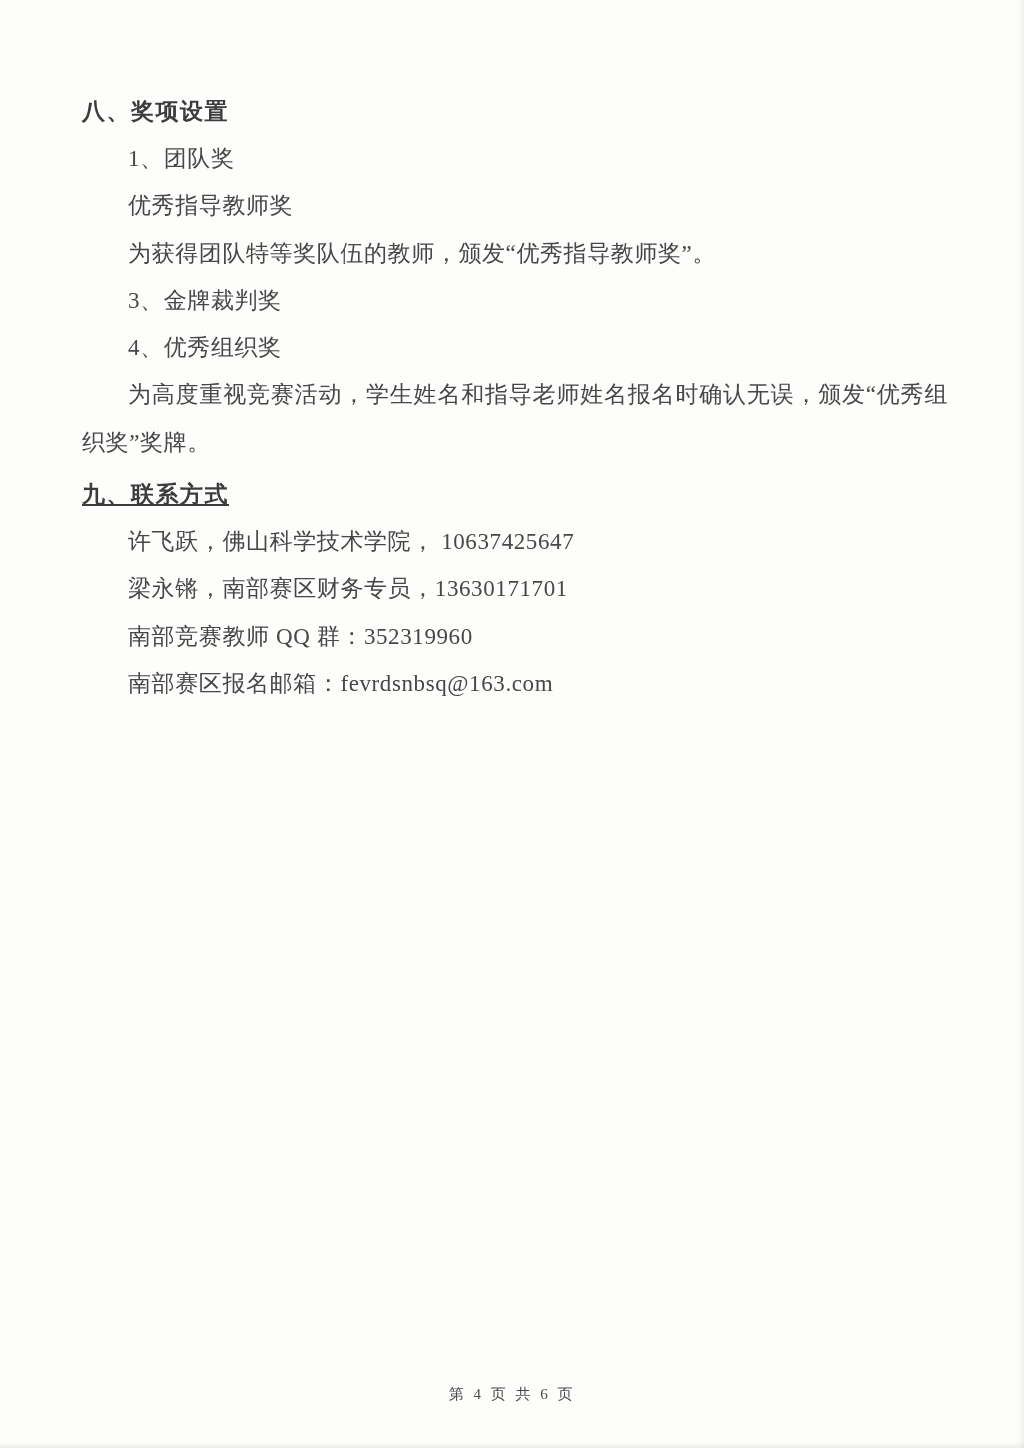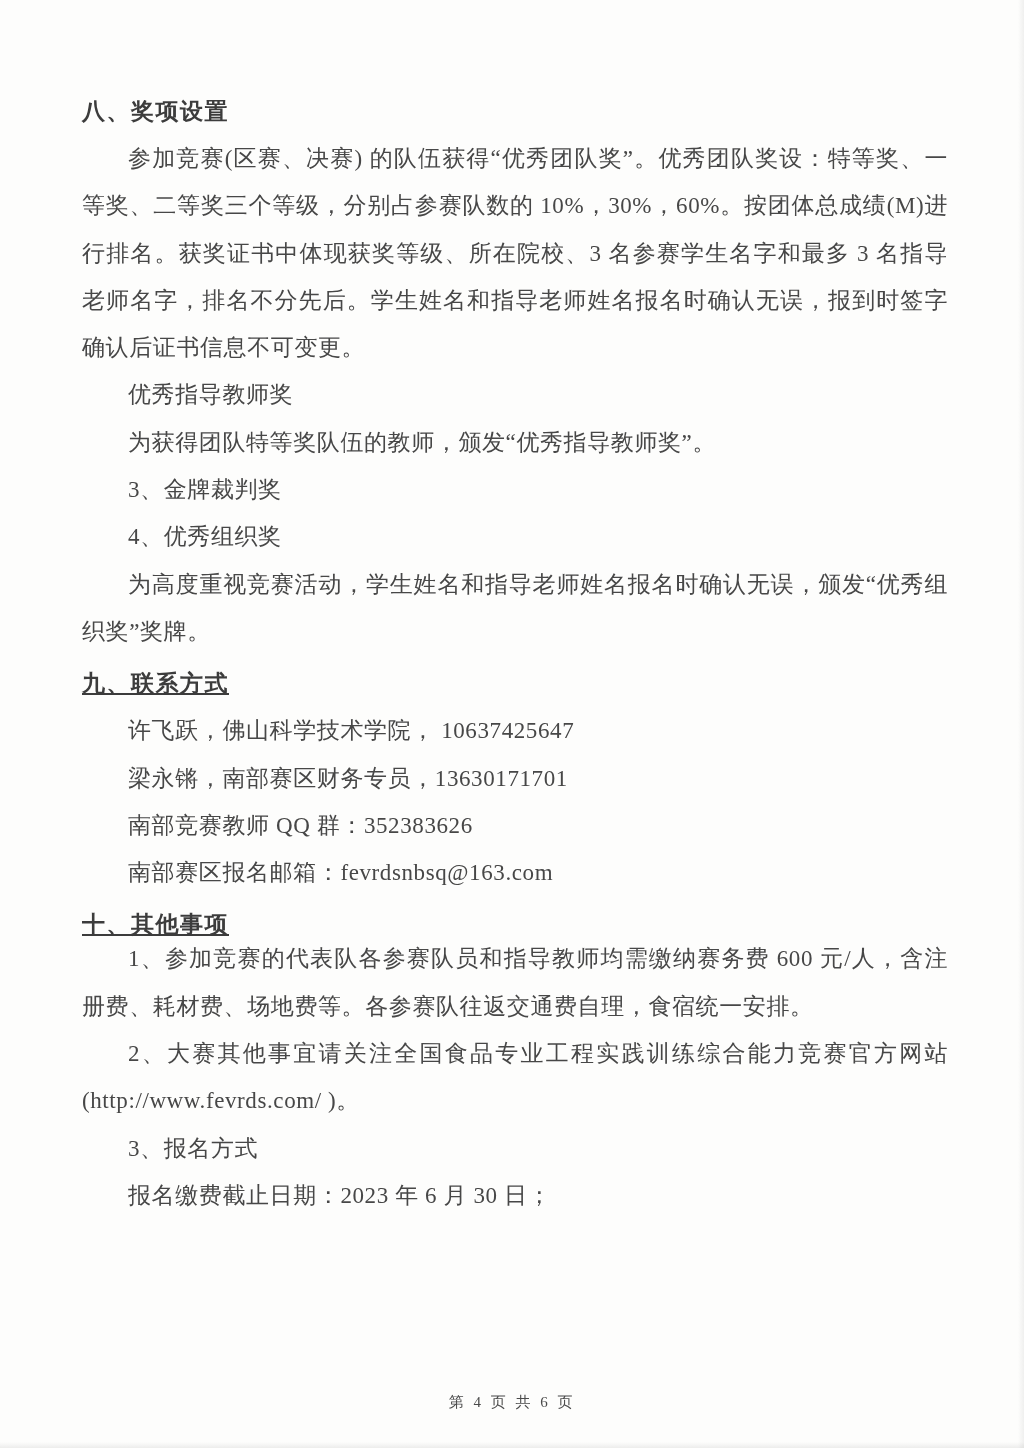--- a/index.html
+++ b/index.html
@@ -42,62 +42,54 @@
   .footer {
     position: absolute;
     left: 0;
     top: 1385px;
     width: 100%;
     text-align: center;
     font-size: 15px;
     letter-spacing: 3px;
     color: #4a4a4a;
     font-family: "Liberation Serif", "DejaVu Serif", serif;
-    margin-top: 8px;
   }
   .edge-right {
     position: absolute; top: 0; right: 0; width: 6px; height: 100%;
     background: linear-gradient(to right, rgba(120,120,120,0), rgba(120,120,120,0.10));
   }
   .edge-bottom {
     position: absolute; bottom: 0; left: 0; width: 100%; height: 6px;
     background: linear-gradient(to bottom, rgba(120,120,120,0), rgba(120,120,120,0.12));
   }
 </style>
 </head>
 <body>
 
 <div class="page">
   <div class="content">
 
     <section>
       <h2 class="sec-heading">八、奖项设置</h2>
-      <p class="para">参加竞赛(区赛、决赛) 的队伍获得“优秀团队奖”。优秀团队奖设：特等奖、一等奖、二等奖三个等级，分别占参赛队数的 10%，30%，60%。按团体总成绩(M)进行排名。获奖证书中体现获奖等级、所在院校、3 名参赛学生名字和最多 3 名指导老师名字，排名不分先后。学生姓名和指导老师姓名报名时确认无误，报到时签字确认后证书信息不可变更。</p>
+      <p class="subhead">1、团队奖</p>
       <p class="subhead">优秀指导教师奖</p>
       <p class="para">为获得团队特等奖队伍的教师，颁发“优秀指导教师奖”。</p>
       <p class="subhead">3、金牌裁判奖</p>
       <p class="subhead">4、优秀组织奖</p>
       <p class="para">为高度重视竞赛活动，学生姓名和指导老师姓名报名时确认无误，颁发“优秀组织奖”奖牌。</p>
     </section>
 
     <section>
       <h2 class="sec-heading gap">九、联系方式</h2>
       <p class="contact-line">许飞跃，佛山科学技术学院， 10637425647</p>
       <p class="contact-line">梁永锵，南部赛区财务专员，13630171701</p>
-      <p class="contact-line">南部竞赛教师 QQ 群：352383626</p>
+      <p class="contact-line">南部竞赛教师 QQ 群：352319960</p>
       <p class="contact-line">南部赛区报名邮箱：fevrdsnbsq@163.com</p>
     </section>
 
-    <section>
-      <h2 class="sec-heading gap">十、其他事项</h2>
-      <p class="para tight">1、参加竞赛的代表队各参赛队员和指导教师均需缴纳赛务费 600 元/人，含注册费、耗材费、场地费等。各参赛队往返交通费自理，食宿统一安排。</p>
-      <p class="para">2、大赛其他事宜请关注全国食品专业工程实践训练综合能力竞赛官方网站(http://www.fevrds.com/ )。</p>
-      <p class="subhead">3、报名方式</p>
-      <p class="subhead">报名缴费截止日期：2023 年 6 月 30 日；</p>
-    </section>
 
   </div>
 
   <div class="footer">
     <span>第 4 页 共 6 页</span>
   </div>
 
   <div class="edge-right"></div>
   <div class="edge-bottom"></div>
 </div>

